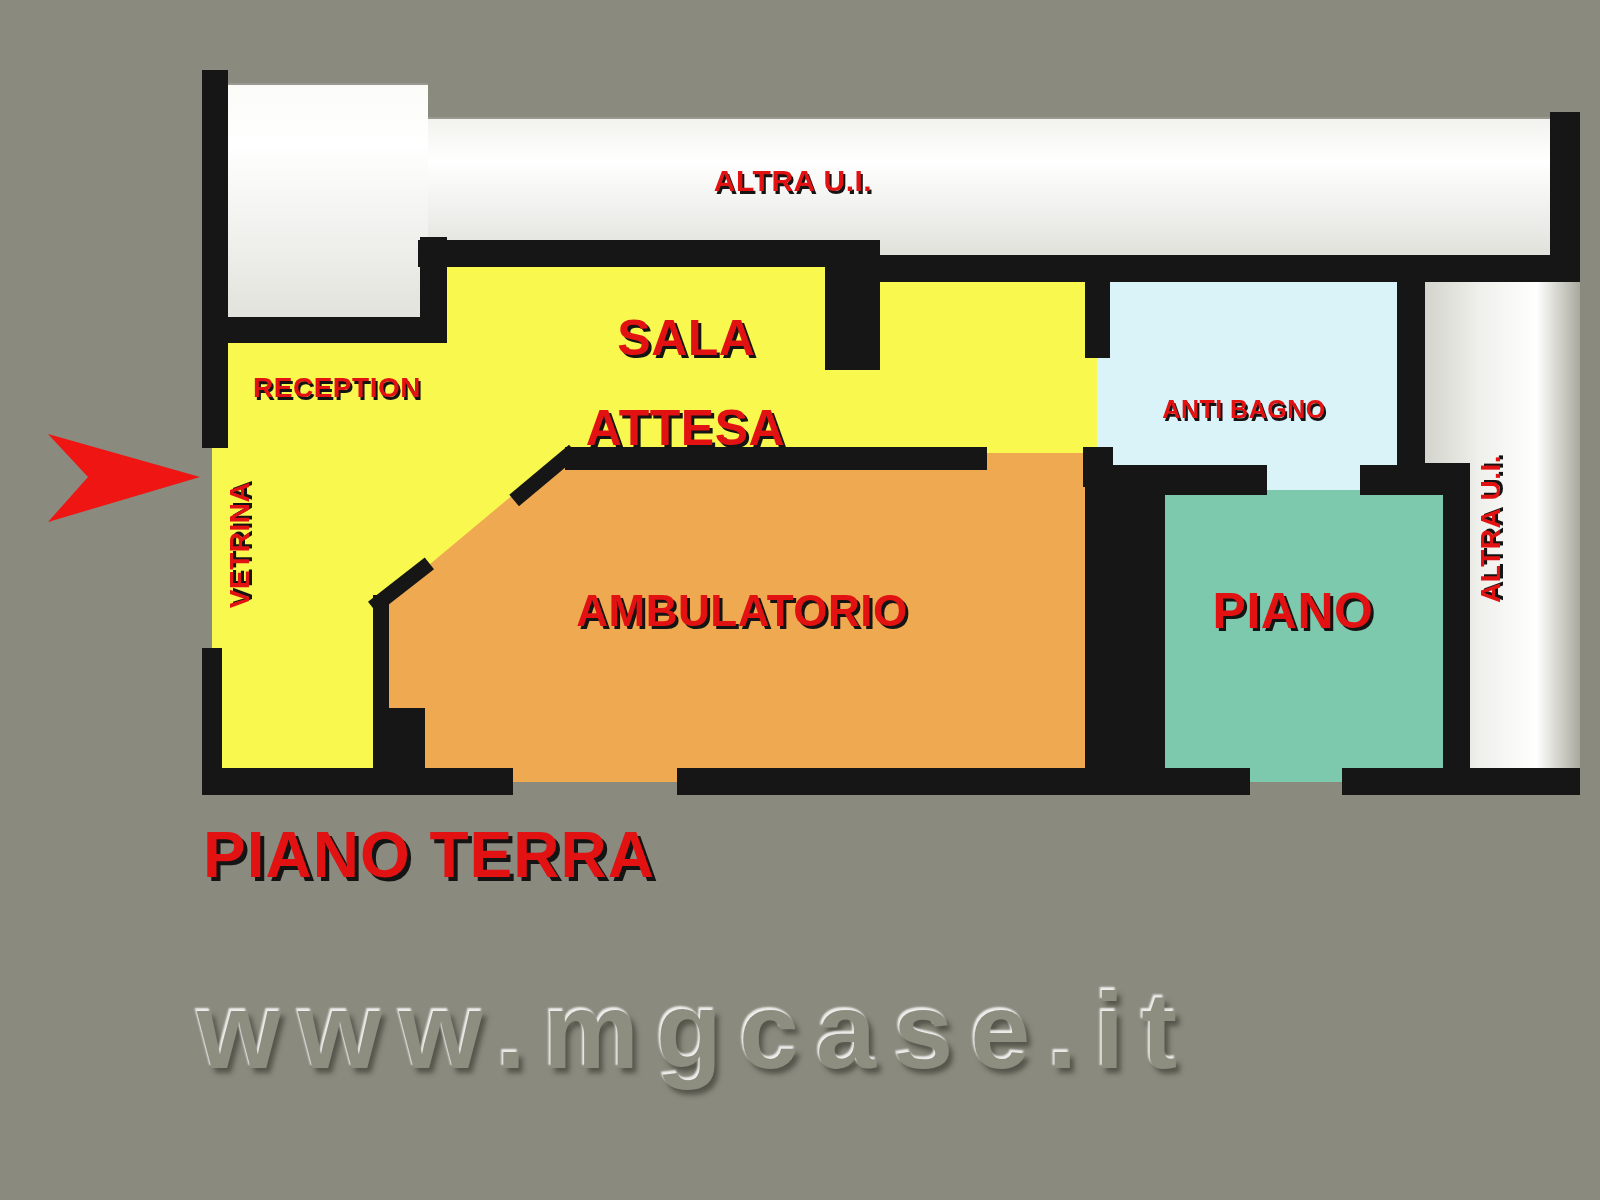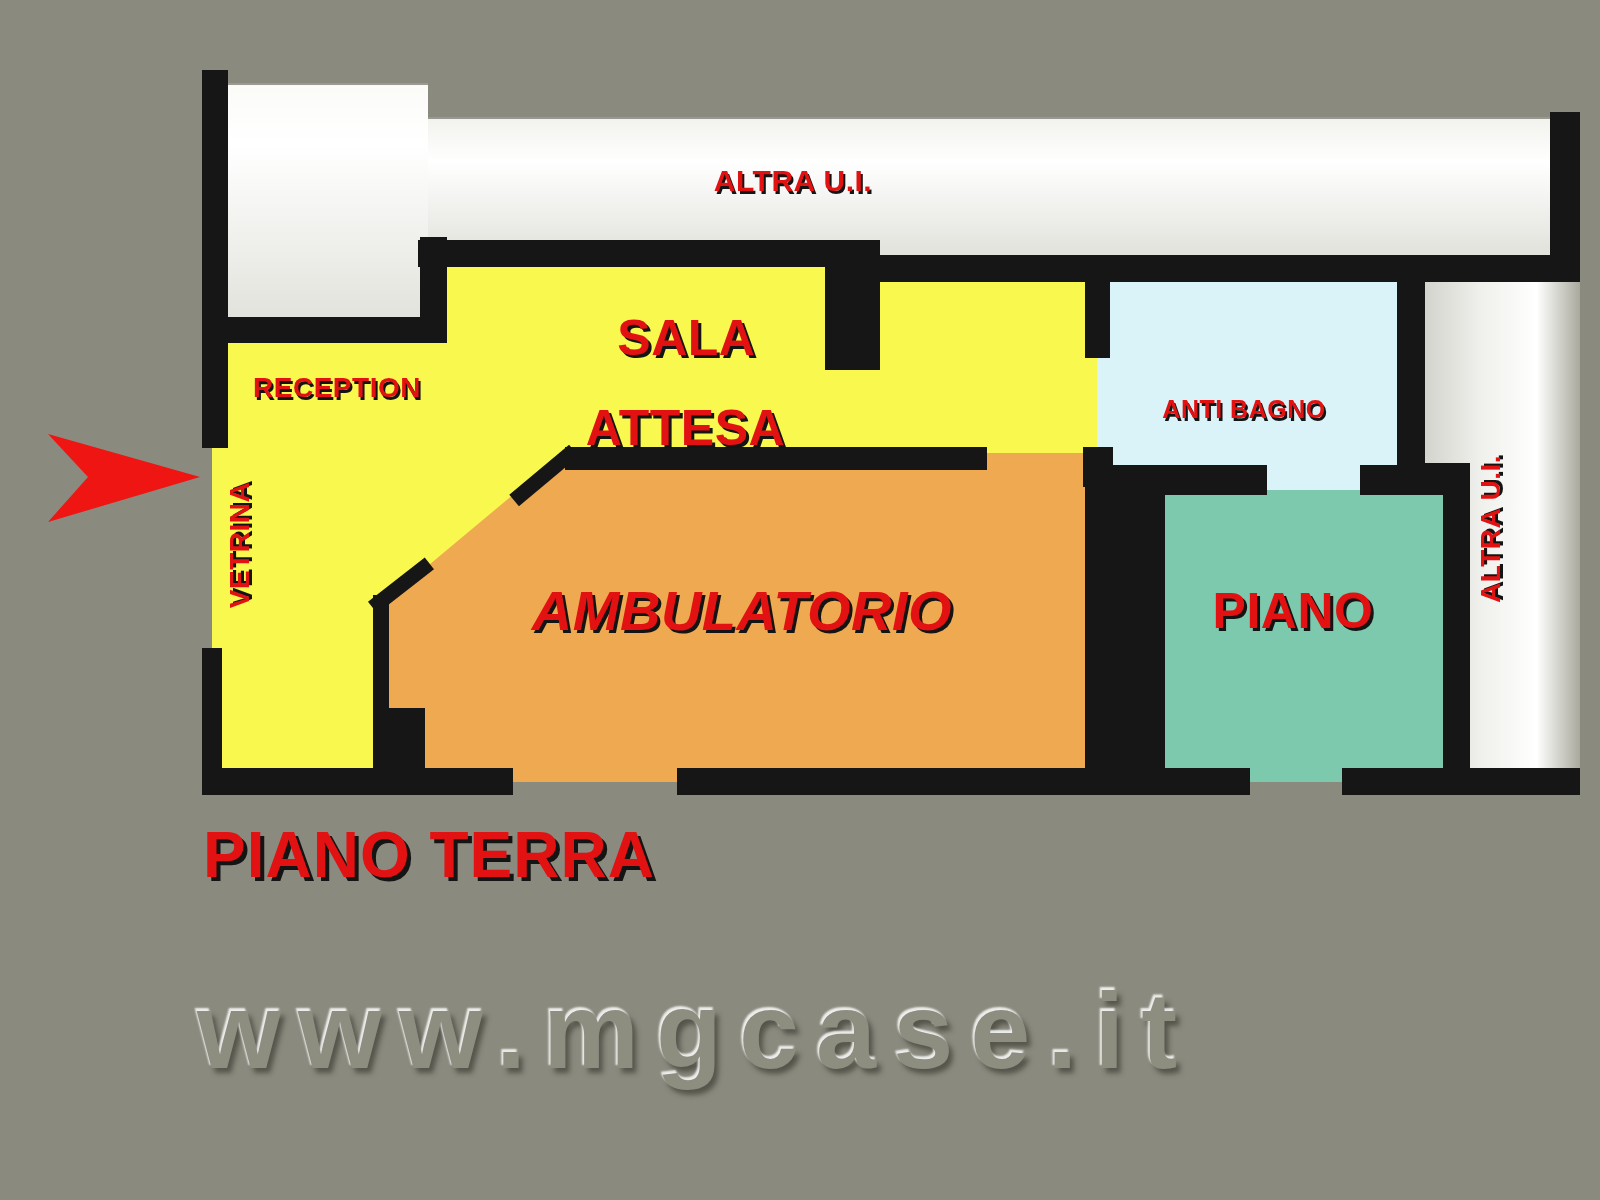--- a/index.html
+++ b/index.html
@@ -101,21 +101,21 @@
 
 <div class="lbl" style="left:337px;top:388px;font-size:28px;text-shadow:2px 3px 0 #141414;">RECEPTION</div>
 
 <div class="lbl lbl-center" style="left:672px;top:361px;font-size:50px;line-height:45px;">
   <span>SALA</span><br>
   <span>ATTESA</span>
 </div>
 
 <div class="lbl lbl-vert" style="left:240px;top:545px;font-size:28px;text-shadow:2px 3px 0 #141414;">VETRINA</div>
 
-<div class="lbl" style="left:742px;top:611px;font-size:56px;font-style:italic;">AMBULATORIO</div>
+<div class="lbl" style="left:742px;top:611px;font-size:44px;">AMBULATORIO</div>
 
 <div class="lbl" style="left:1244px;top:389px;font-size:25px;text-shadow:2px 3px 0 #141414;margin-top:20px;">ANTI BAGNO</div>
 
 <div class="lbl" style="left:1293px;top:611px;font-size:50px;">PIANO</div>
 
 <div class="lbl lbl-vert" style="left:1491px;top:529px;font-size:28px;text-shadow:2px 3px 0 #141414;">ALTRA U.I.</div>
 
 <div class="floor-title" style="left:203px;top:818px;">PIANO TERRA</div>
 
 <div class="watermark" style="left:197px;top:968px;font-weight:bold;">www.mgcase.it</div>

